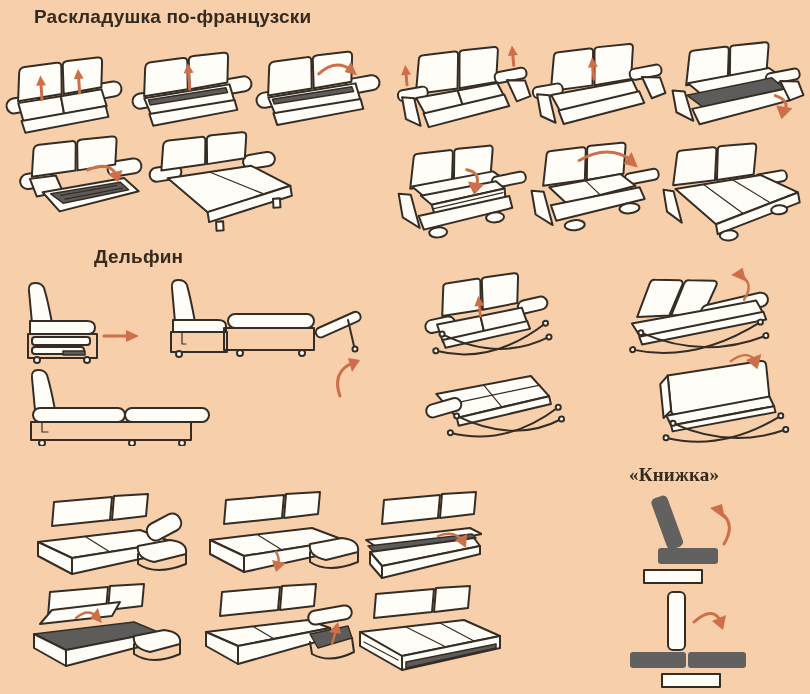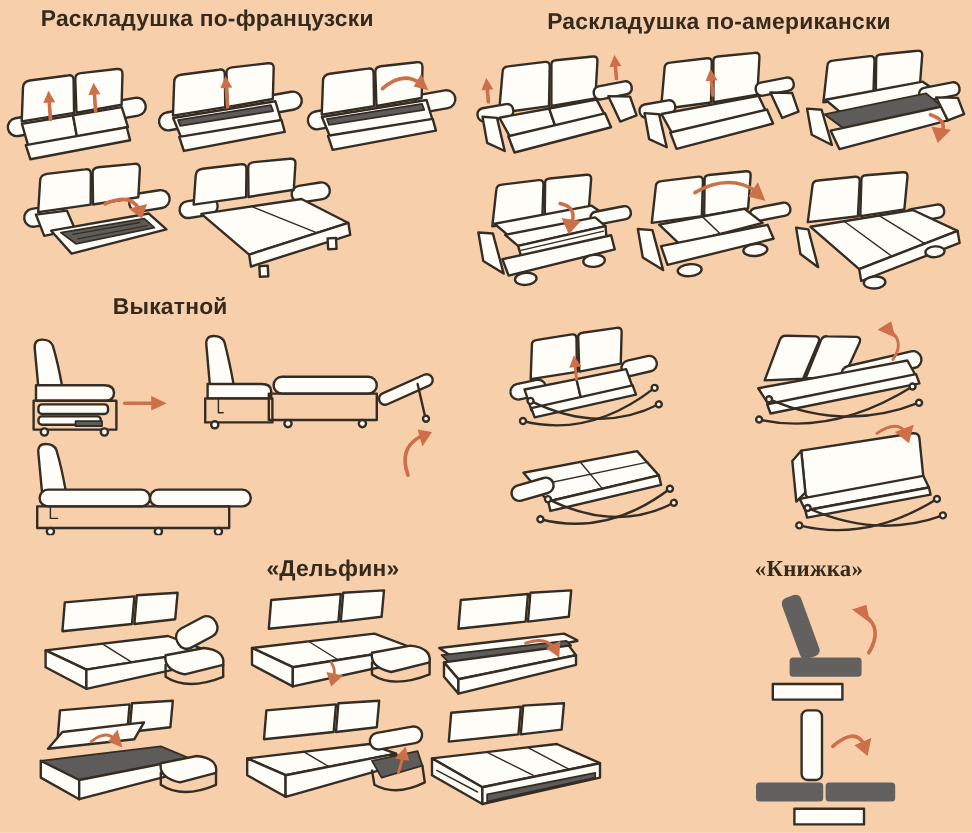--- a/index.html
+++ b/index.html
@@ -21,23 +21,21 @@
   .a{fill:none;stroke:#cd6f48;stroke-width:3;stroke-linecap:round;}
   .a2{fill:none;stroke:#cd6f48;stroke-width:2.4;stroke-linecap:round;}
   .ah{fill:#cd6f48;stroke:none;}
 </style>
 </head>
 <body>
 
 <div class="canvas">
 
   <h2 class="sec-title" style="left:34px;top:6px;">Раскладушка по-французски</h2>
-  <h2 class="sec-title" style="left:456px;top:8px;">Раскладушка по-американски</h2>
-  <h2 class="sec-title" style="left:94px;top:246px;">Выкатной</h2>
-  <h2 class="sec-title" style="left:222px;top:464px;">«Дельфин»</h2>
+  <h2 class="sec-title" style="left:94px;top:246px;">Дельфин</h2>
   <h2 class="sec-title" style="left:629px;top:464px;font-family:Liberation Serif, serif;">«Книжка»</h2>
 
   <svg class="ill" style="left:2px;top:54px;" width="122" height="88" viewBox="0 0 122 88">
     <g transform="rotate(-4 61 44)">
       <rect class="w" x="4" y="40" width="34" height="15" rx="7.5" transform="rotate(-6 21 47)"></rect>
       <rect class="w" x="86" y="32" width="34" height="15" rx="7.5" transform="rotate(-6 103 39)"></rect>
       <path class="w" d="M16,44 L19,16 Q19.5,11 25,10.5 L57,8.5 Q62,8 61.5,13 L60,40 Z"></path>
       <path class="w" d="M62,40 L63,12 Q63,7.5 68,7.3 L98,6 Q103,5.8 102.5,10.5 L100,36 Z"></path>
       <path class="w" d="M16,46 L59,42 L61,60 L20,65 Z"></path>
       <path class="w" d="M59,42 L100,38 L104,55 L61,60 Z"></path>

